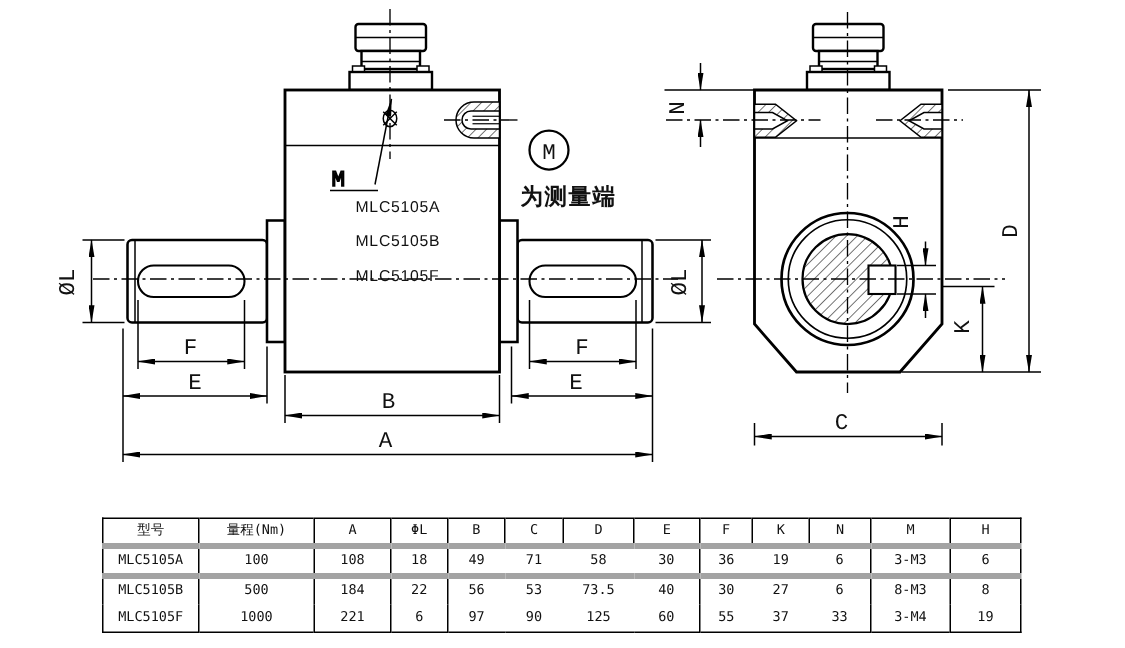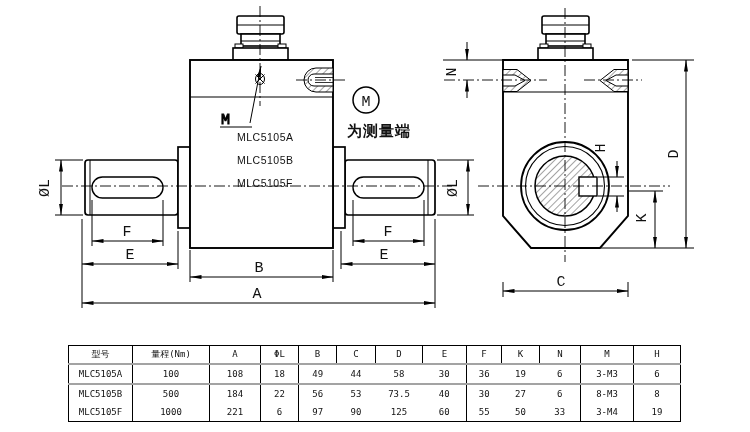--- a/index.html
+++ b/index.html
@@ -12,21 +12,21 @@
   .msym{font-family:"Liberation Mono",monospace;font-size:15px;}
 
   table.spec{position:absolute;left:68px;top:345px;width:612px;height:76px;
              border-collapse:collapse;table-layout:fixed;
              border:1.6px solid #000;
              font-family:"DejaVu Sans Mono","Liberation Mono",monospace;
              font-size:9px;color:#111;}
   table.spec td,table.spec th{padding:0;text-align:center;vertical-align:middle;
              font-weight:normal;white-space:nowrap;overflow:hidden;}
   table.spec .v{border-right:1px solid #000;}
-  table.spec .hb td,table.spec .hb th{border-bottom:2px solid #a3a3a3;}
+  table.spec .hb td,table.spec .hb th{border-bottom:4px solid #a3a3a3;}
   tr.rh{height:18px}tr.r1{height:20px}tr.r2{height:19px}tr.r3{height:19px}
 </style>
 </head>
 <body>
 
 <div id="page">
 
 <svg width="750" height="335" viewBox="0 0 750 335">
   <defs>
     <marker id="ar" viewBox="0 0 12 4" refX="11.5" refY="2" markerWidth="12" markerHeight="4" orient="auto-start-reverse">
@@ -263,21 +263,21 @@
     <th class="v">N</th>
     <th class="v">M</th>
     <th>H</th>
   </tr>
   <tr class="r1 hb">
     <td class="v">MLC5105A</td>
     <td class="v">100</td>
     <td class="v">108</td>
     <td class="v">18</td>
     <td>49</td>
-    <td>44</td>
+    <td>71</td>
     <td>58</td>
     <td class="v">30</td>
     <td>36</td>
     <td>19</td>
     <td class="v">6</td>
     <td class="v">3-M3</td>
     <td>6</td>
   </tr>
   <tr class="r2">
     <td class="v">MLC5105B</td>
@@ -297,21 +297,21 @@
   <tr class="r3">
     <td class="v">MLC5105F</td>
     <td class="v">1000</td>
     <td class="v">221</td>
     <td class="v">6</td>
     <td>97</td>
     <td>90</td>
     <td>125</td>
     <td class="v">60</td>
     <td>55</td>
-    <td>50</td>
+    <td>37</td>
     <td class="v">33</td>
     <td class="v">3-M4</td>
     <td>19</td>
   </tr>
 </tbody>
     </table>
 
 </div>
 
 </body></html>

